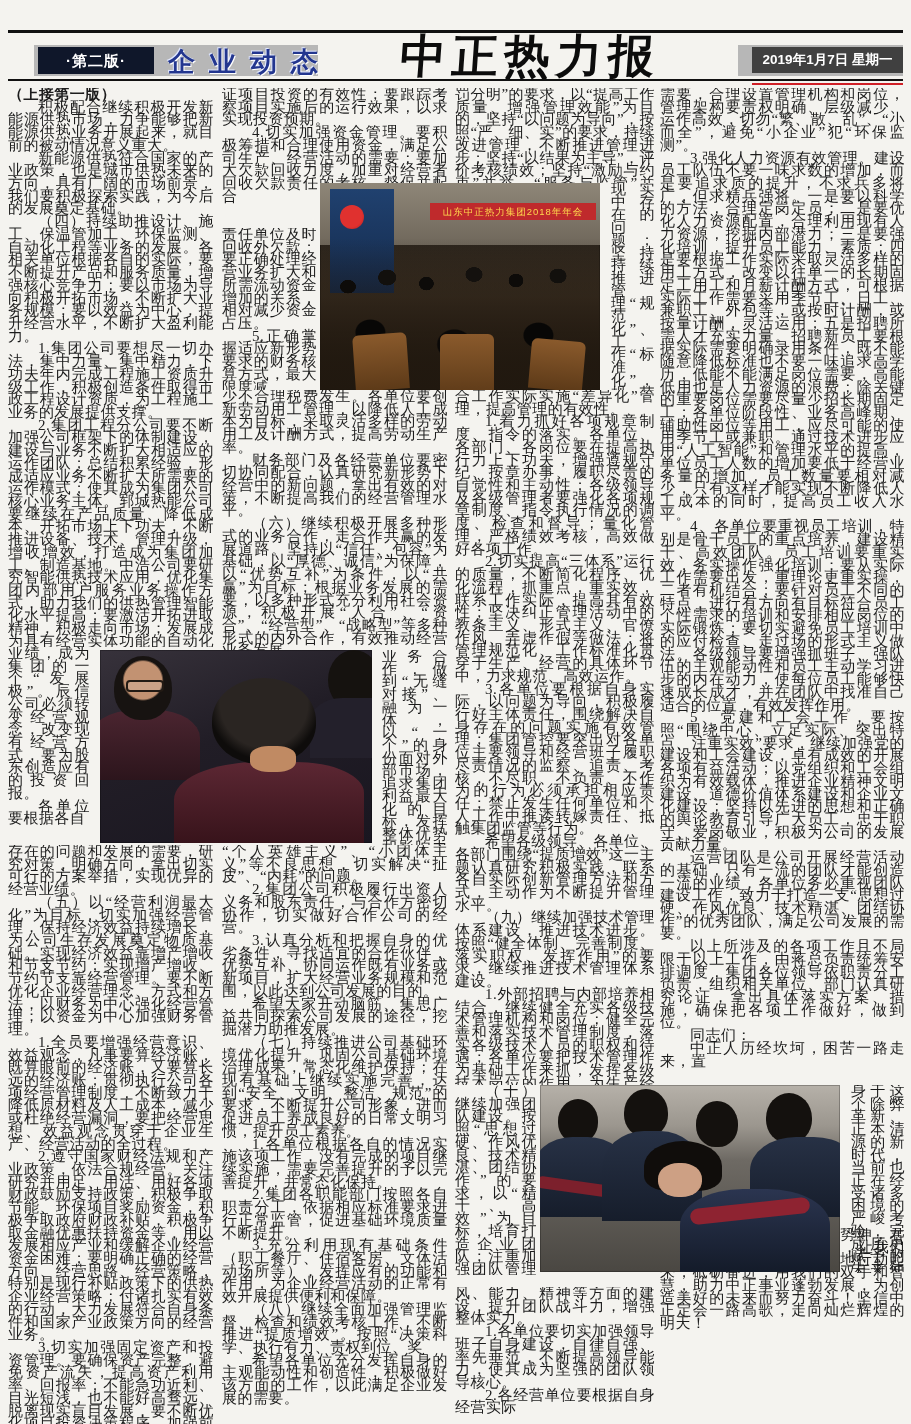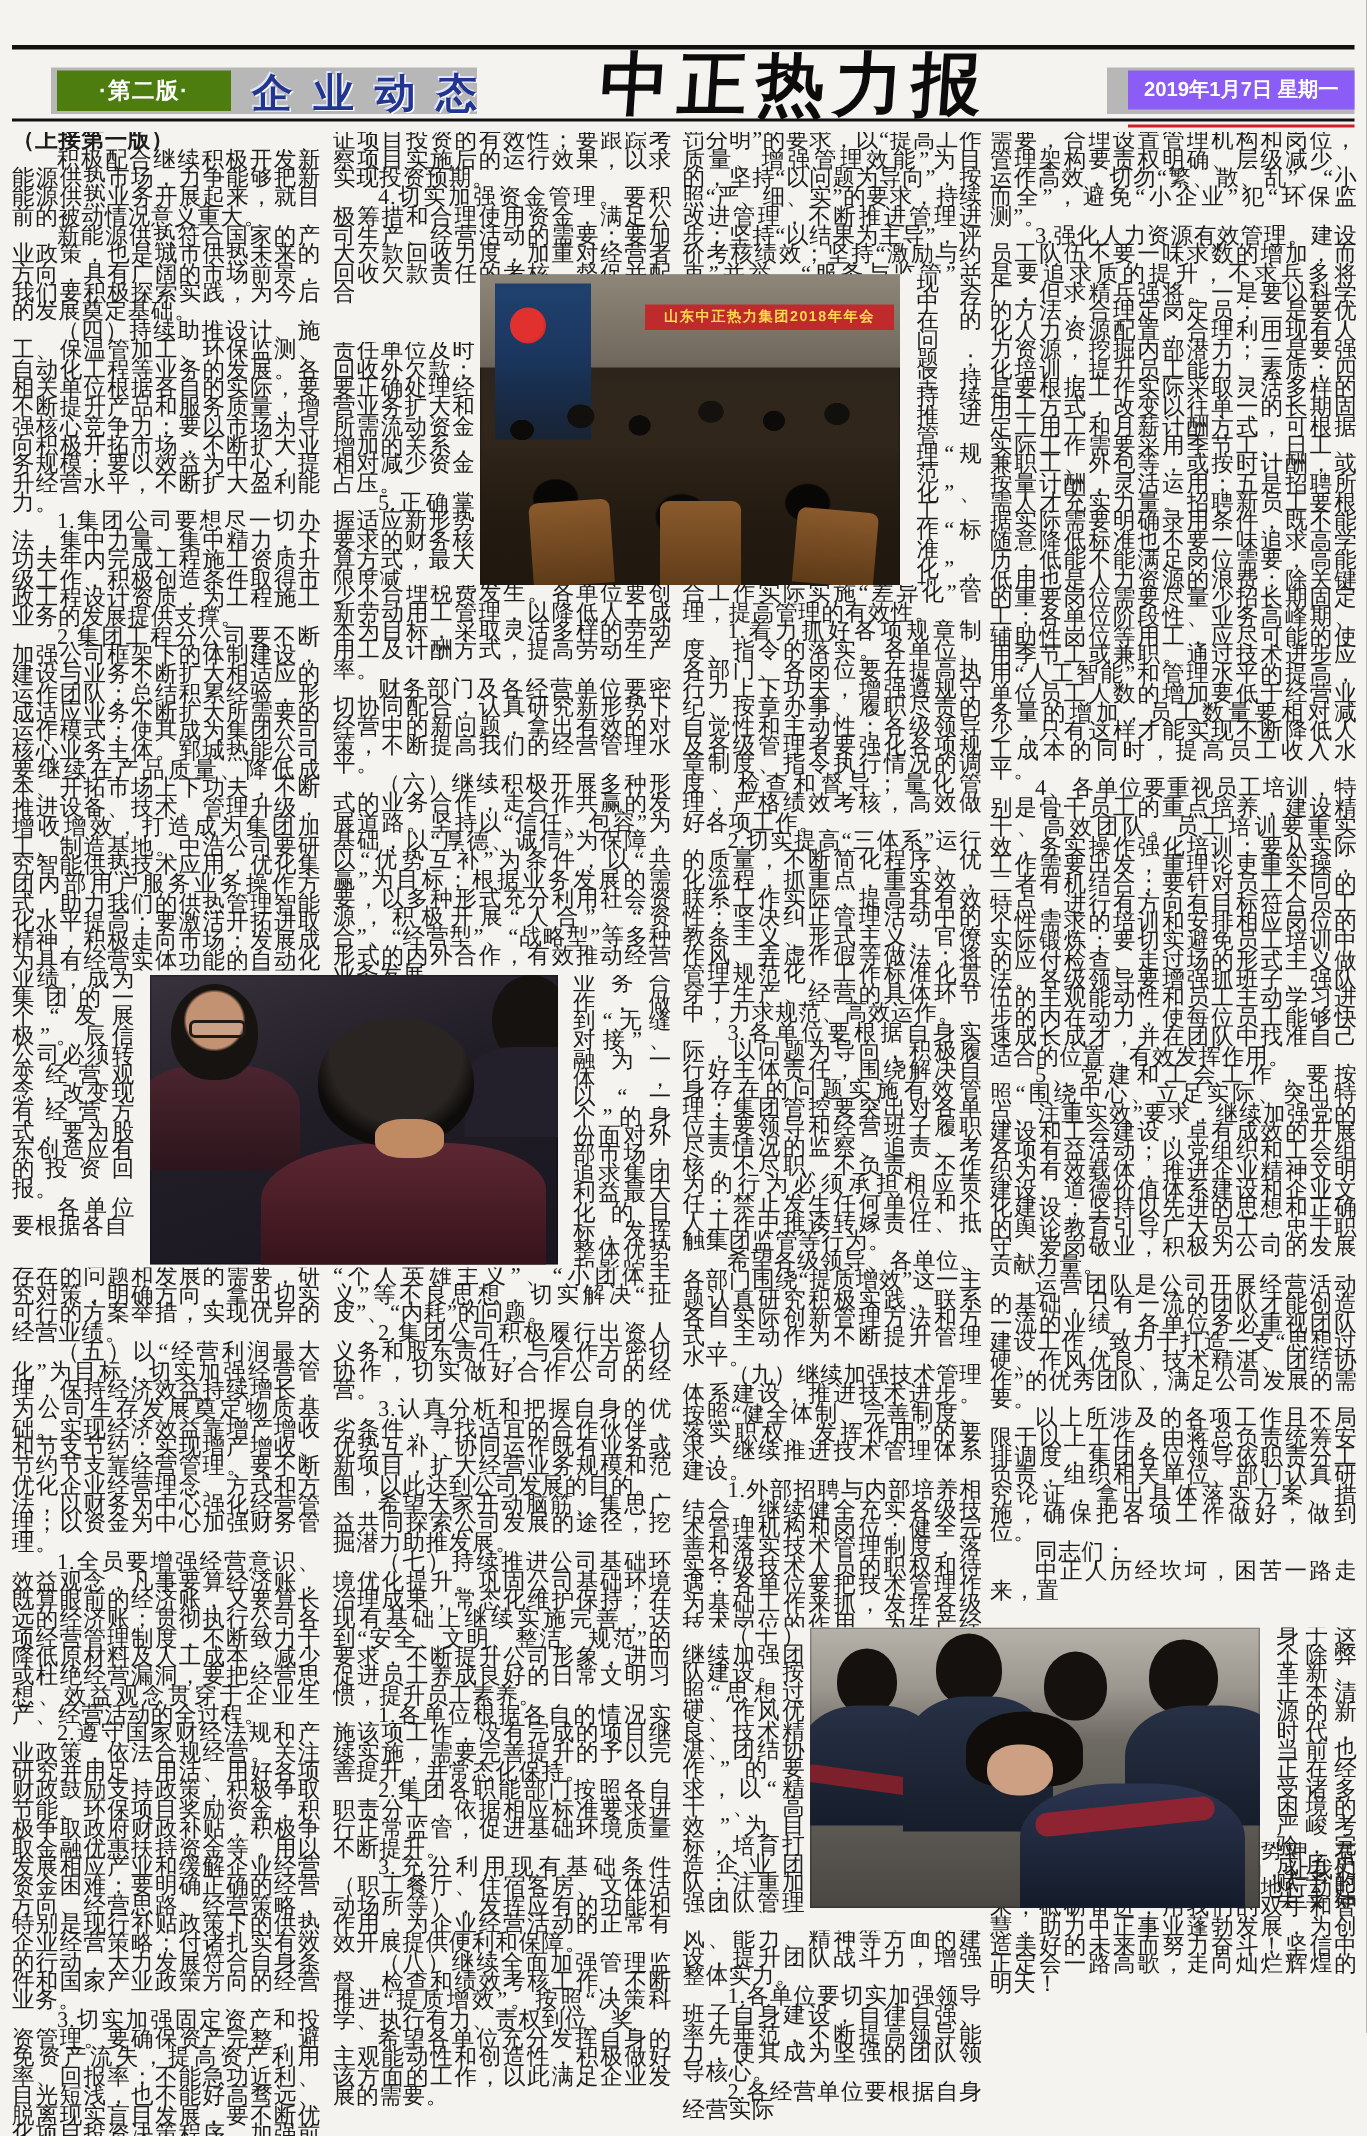--- a/index.html
+++ b/index.html
@@ -2,44 +2,44 @@
 <html><head>
 <meta charset="utf-8">
 <style>
   html,body{margin:0;padding:0;background:#888;}
   #sheet{position:relative;width:911px;height:1424px;margin:0 auto;background:#f4f3ef;
          font-family:"Liberation Serif","DejaVu Serif",serif;color:#1c1c1c;overflow:hidden;}
   
   .rule-top{position:absolute;left:8px;top:30px;width:895px;height:3px;background:#111;}
   .band{position:absolute;left:34px;top:45px;width:869px;height:31px;background:#b7b7b7;}
   .band-white{position:absolute;left:318px;top:43px;width:420px;height:35px;background:#f4f3ef;}
-  .edition-box{position:absolute;left:38px;top:47px;width:116px;height:27px;background:#4d7c0f;
+  .edition-box{position:absolute;left:38px;top:47px;width:116px;height:27px;background:#0f172a;
                color:#fff;font-weight:bold;font-size:15px;line-height:27px;text-align:center;
                font-family:"Liberation Sans",sans-serif;letter-spacing:1px;}
   .section-title{position:absolute;left:168px;top:44px;font-size:27px;font-weight:bold;color:#23368f;
                  letter-spacing:14px;font-family:"Liberation Sans",sans-serif;
                  text-shadow:1px 1px 0 #fff,-1px -1px 0 #dfe6ff;}
   .masthead{position:absolute;left:330px;top:26px;width:400px;text-align:center;font-size:46px;
             font-weight:bold;color:#0c0c0c;letter-spacing:6px;transform:skewX(-4deg);
             font-family:"DejaVu Serif","Liberation Serif",serif;}
-  .date-box{position:absolute;left:752px;top:47px;width:151px;height:26px;background:#8b5cf6;
+  .date-box{position:absolute;left:752px;top:47px;width:151px;height:26px;background:#404040;
             color:#fff;font-weight:bold;font-size:13.5px;line-height:26px;text-align:center;
             font-family:"Liberation Sans",sans-serif;}
   .rule-bottom{position:absolute;left:8px;top:79px;width:895px;height:2px;background:#111;}
   .rule-red{position:absolute;left:752px;top:83px;width:151px;height:2px;background:#cf1f26;}
   
   #article{position:absolute;left:0;top:88px;width:911px;height:1336px;}
   .col{position:absolute;top:0;height:1336px;}
   .seg{position:absolute;overflow:hidden;}
   .seg p{margin:0;font-size:15px;line-height:12.72px;letter-spacing:0.45px;
          text-align:justify;text-justify:inter-character;}
   .seg p.ind{text-indent:2em;}
   .seg p.bold{font-weight:bold;}
   
-  .photo{position:absolute;z-index:5;overflow:hidden;box-shadow:0 0 0 1px rgba(0,0,0,.25) inset;font-weight:bold;}
+  .photo{position:absolute;z-index:5;overflow:hidden;box-shadow:0 0 0 1px rgba(0,0,0,.25) inset;}
   #photo1{left:320px;top:183px;width:280px;height:207px;
           background:linear-gradient(180deg,#4a3d2e 0%,#2b241c 26%,#3b2f22 55%,#23180f 100%);}
   .p1-wall{position:absolute;left:0;top:0;width:100%;height:62px;
            background:linear-gradient(180deg,#8e8678,#6f675b);}
   .p1-panel{position:absolute;left:10px;top:6px;width:64px;height:104px;
             background:linear-gradient(180deg,#20416f,#142a4c);}
   .p1-logo{position:absolute;left:20px;top:22px;width:24px;height:24px;border-radius:50%;
            background:radial-gradient(circle at 45% 45%,#e0312f 60%,#a31c1c);}
   .p1-banner{position:absolute;right:4px;top:20px;width:166px;height:17px;background:#bf2a2c;
              color:#ffd84d;font-size:9.5px;line-height:17px;text-align:center;letter-spacing:1px;

